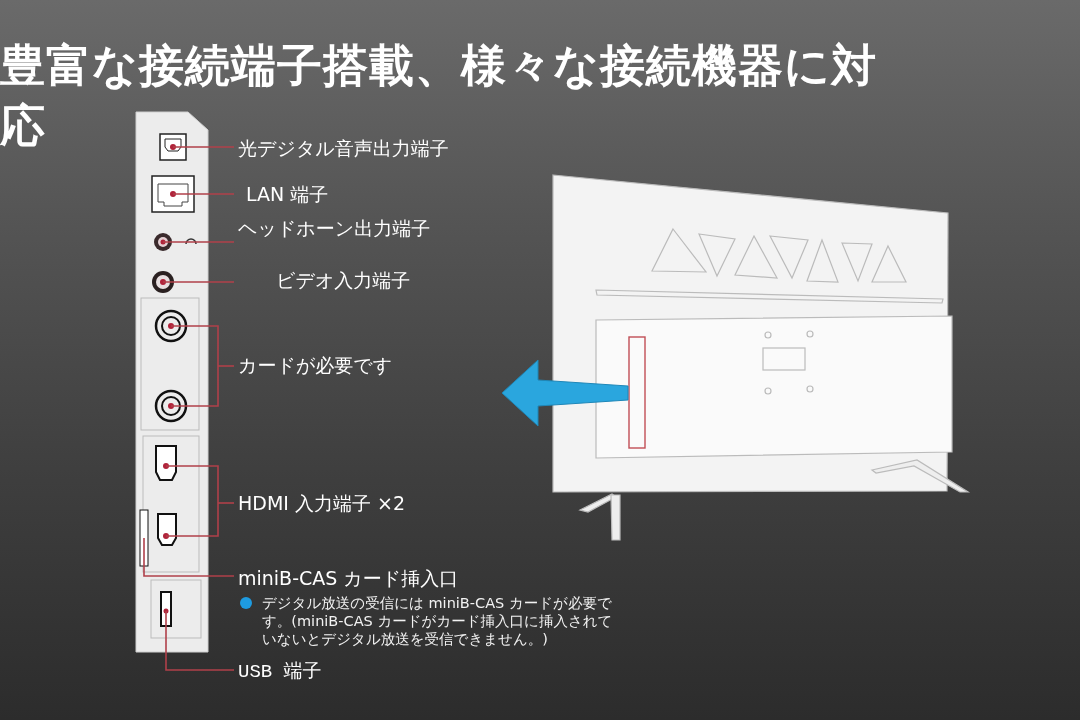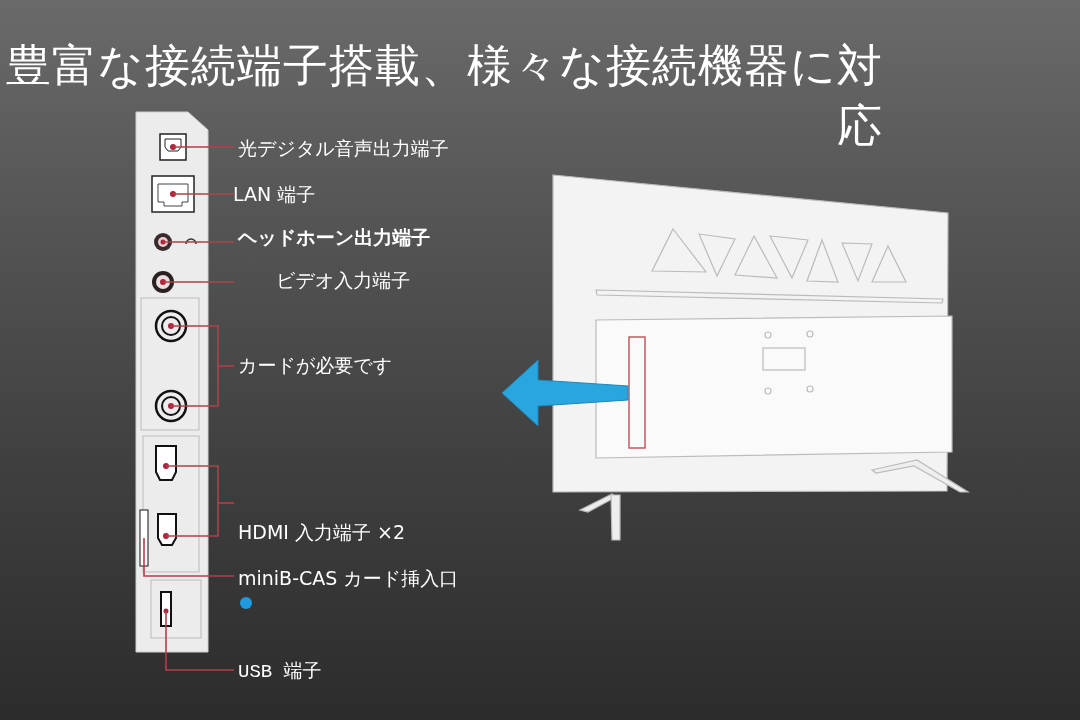--- a/index.html
+++ b/index.html
@@ -1,20 +1,20 @@
 <!DOCTYPE html>
 <html><head>
 <meta charset="utf-8">
 <style>
   html,body{margin:0;padding:0;}
   body{width:1080px;height:720px;overflow:hidden;position:relative;
     background:linear-gradient(180deg,#6a6a6a 0%,#555 30%,#3f3f3f 65%,#2c2c2c 100%);
     font-family:"DejaVu Sans","Liberation Sans",sans-serif;color:#fff;}
-  .title{position:absolute;left:0;top:36px;width:883px;text-align:right;
-    font-size:45px;font-weight:normal;letter-spacing:1px;color:#fff;}
+  .title{position:absolute;left:0;top:36px;width:883px;text-align:left;
+    font-size:45px;font-weight:bold;letter-spacing:1px;color:#fff;}
   .label{position:absolute;font-size:19px;color:#fff;white-space:nowrap;}
   .note{position:absolute;left:238px;top:594px;width:360px;font-size:14.5px;line-height:18px;color:#f2f2f2;padding-left:24px;}
   .note .dot{position:absolute;left:2px;top:3px;width:12px;height:12px;border-radius:50%;background:#1e9be0;}
   svg{position:absolute;left:0;top:0;}
 </style>
 </head>
 <body>
 
 <div class="title">豊富な接続端子搭載、様々な接続機器に対応</div>
 
@@ -96,22 +96,23 @@
 
     <path d="M580 510 L612 494 L616 497 L588 512Z" fill="#eee"></path>
     <path d="M611 495 L620 495 L620 540 L612 540Z" fill="#eee"></path>
     <path d="M872 470 L917 460 L968 492 L960 492 L914 466 L876 473Z" fill="#eee"></path>
   </g>
 
   <path d="M502 393 L538 360 L538 380 L628 386 L628 400 L538 406 L538 426 Z" fill="#2aa6de" stroke="#1f87b8"></path>
 </svg>
 
 <div class="label" style="left:238px;top:136px;">光デジタル音声出力端子</div>
-<div class="label" style="left:233px;top:182px;">LAN 端子</div>
-<div class="label" style="left:238px;top:225px;font-weight:bold;">ヘッドホーン出力端子</div>
+<div class="label" style="left:246px;top:182px;">LAN 端子</div>
+<div class="label" style="left:238px;top:216px;">ヘッドホーン出力端子</div>
 <div class="label" style="left:238px;top:268px;margin-left:38px;">ビデオ入力端子</div>
 <div class="label" style="left:238px;top:353px;">カードが必要です</div>
-<div class="label" style="left:238px;top:491px;margin-top:29px;">HDMI 入力端子 ×2</div>
+<div class="label" style="left:238px;top:491px;">HDMI 入力端子 ×2</div>
 <div class="label" style="left:238px;top:566px;">miniB-CAS カード挿入口</div>
 <div class="note">
   <span class="dot"></span>
+  <span>デジタル放送の受信には miniB-CAS カードが必要です。(miniB-CAS カードがカード挿入口に挿入されていないとデジタル放送を受信できません。)</span>
 </div>
 <div class="label" style="left:238px;top:658px;font-family:Liberation Mono, monospace;">USB 端子</div>
 
 </body></html>

